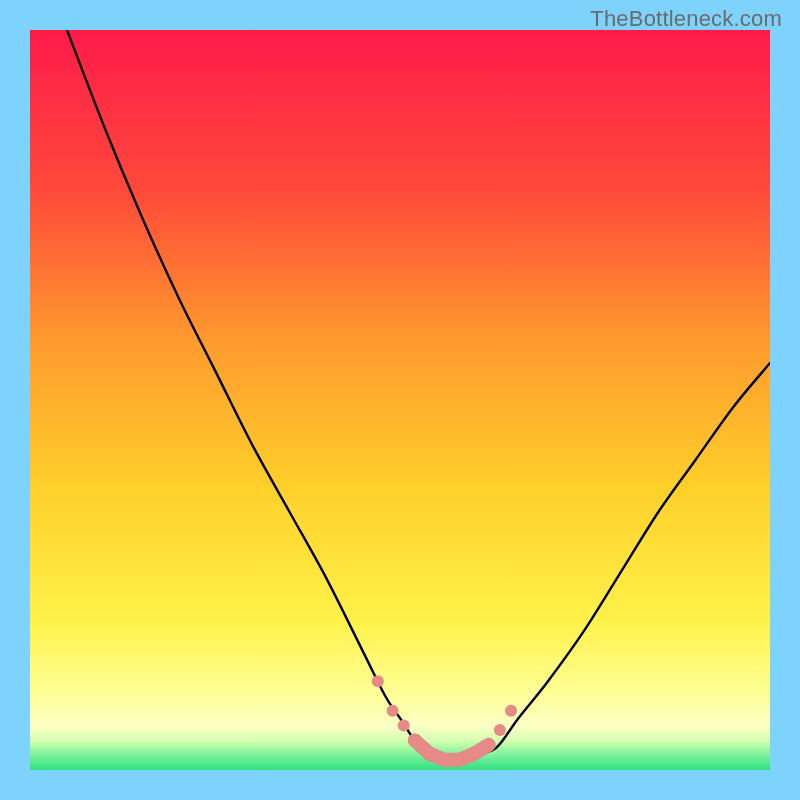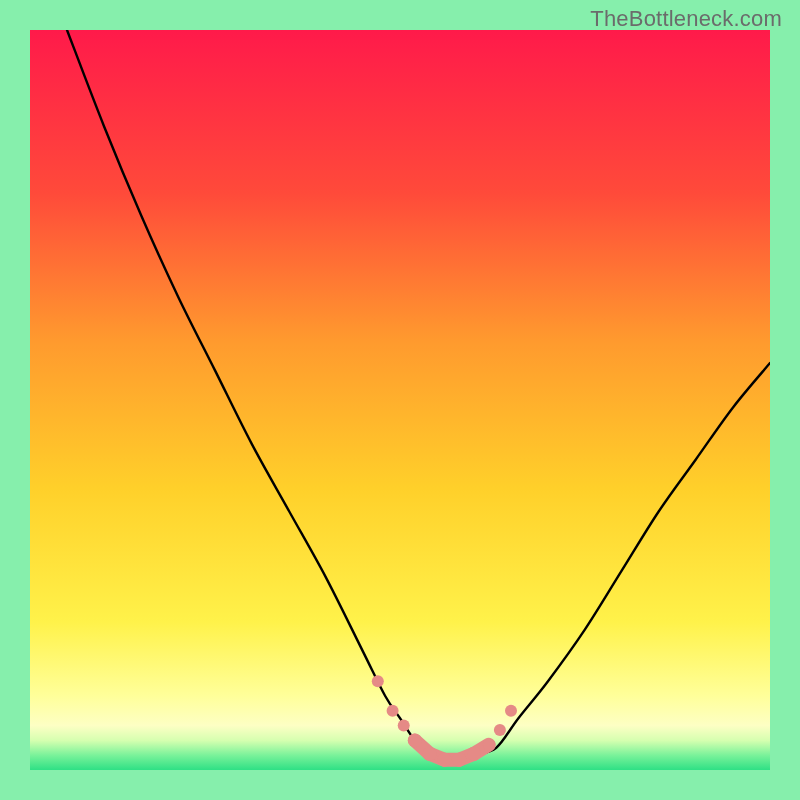--- a/index.html
+++ b/index.html
@@ -7,21 +7,21 @@
     padding: 0;
     width: 800px;
     height: 800px;
     background: #000;
     overflow: hidden;
     font-family: Arial, Helvetica, sans-serif;
   }
   .frame {
     position: absolute;
     inset: 0;
-    background: #86efac;
+    background: #7dd3fc;
   }
   .plot-area {
     position: absolute;
     left: 30px;
     top: 30px;
     width: 740px;
     height: 740px;
     overflow: hidden;
   }
   .plot-area svg {

